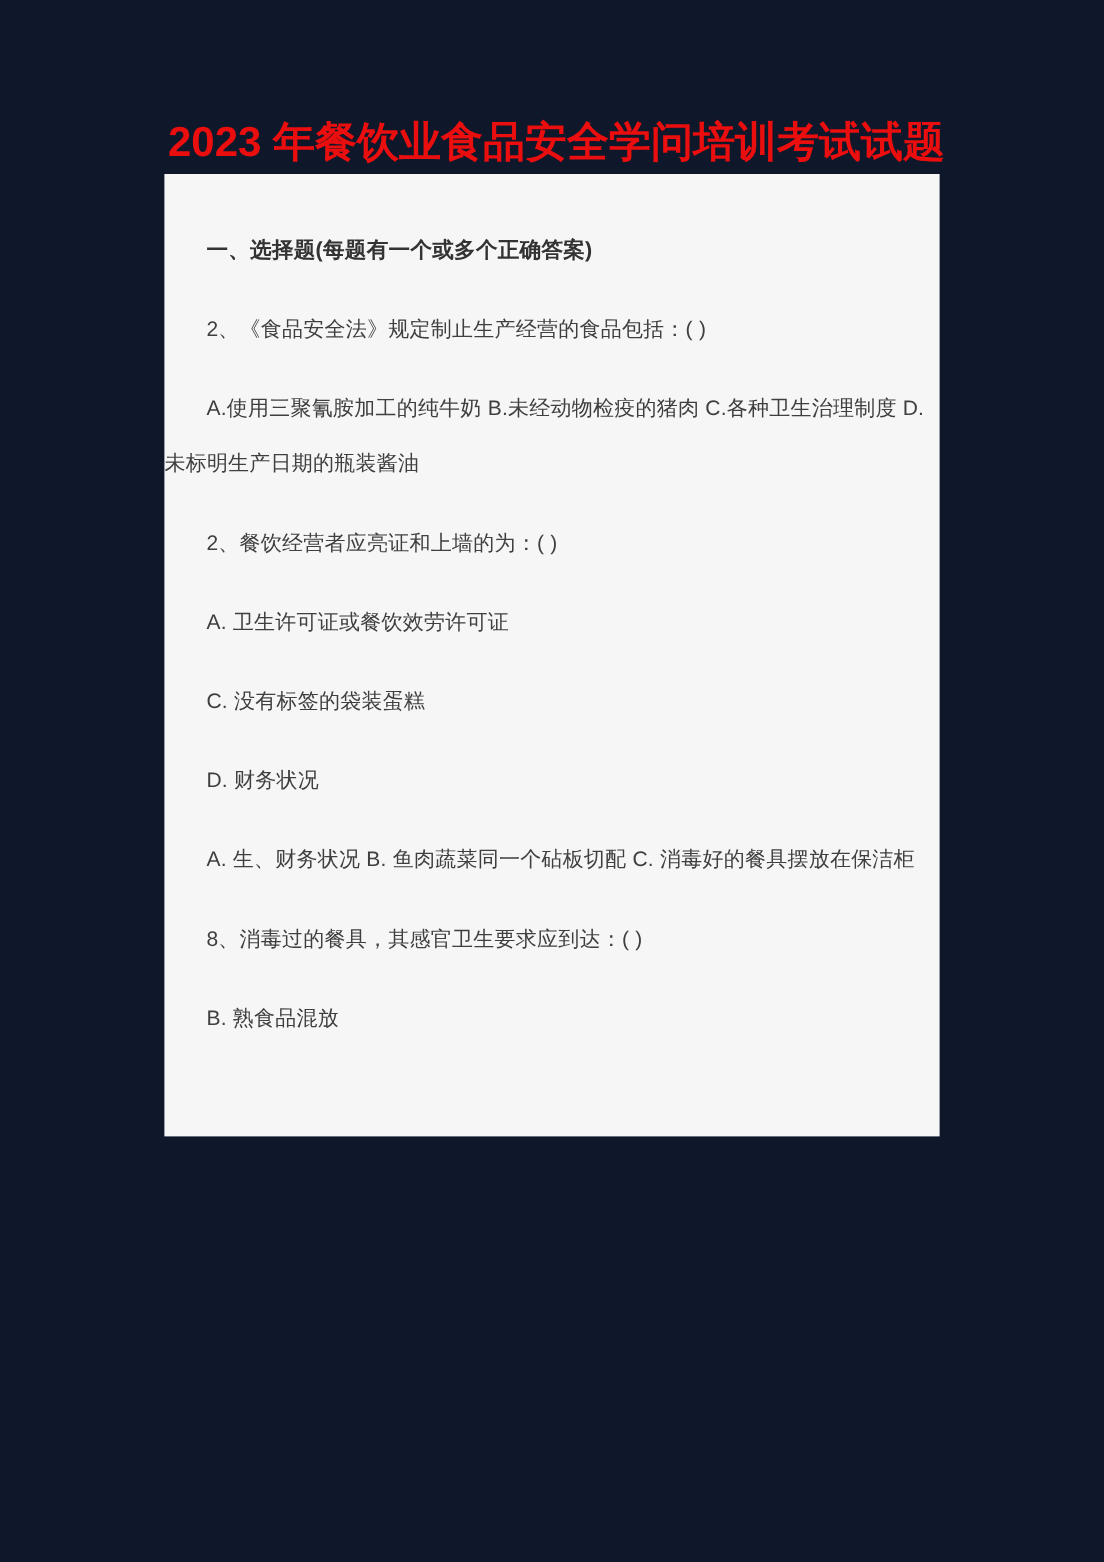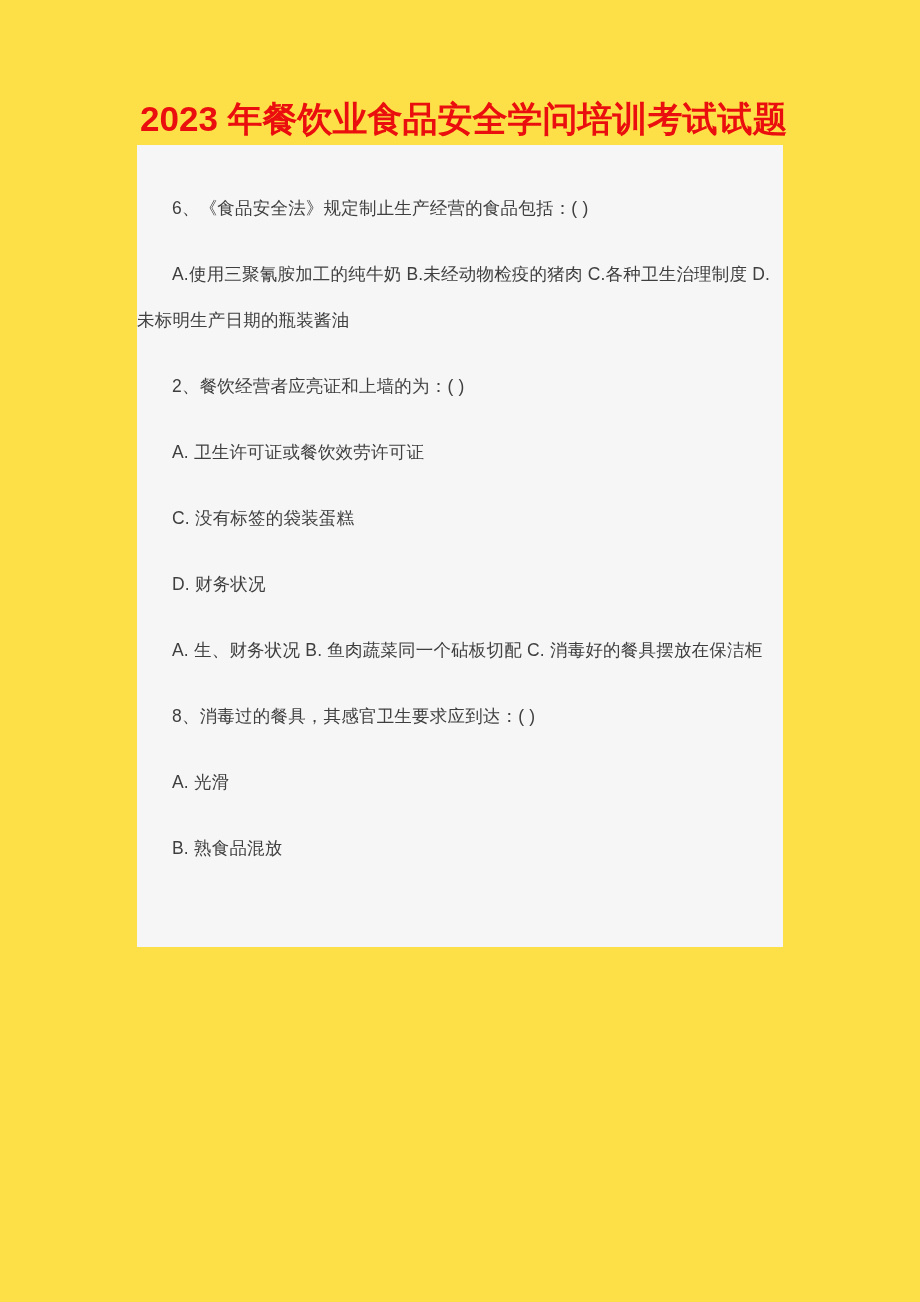--- a/index.html
+++ b/index.html
@@ -5,21 +5,21 @@
   html, body {
     margin: 0;
     padding: 0;
     background: #ffffff;
     font-family: "Liberation Sans", "DejaVu Sans", sans-serif;
   }
   .canvas {
     position: relative;
     width: 920px;
     height: 1302px;
-    background: #fde047;
+    background: #0f172a;
     overflow: hidden;
   }
   .page {
     position: absolute;
     left: 137px;
     top: 0;
     width: 646px;
   }
   .doc-title {
     margin: 0;
@@ -52,38 +52,38 @@
 </head>
 <body>
 
 <div class="canvas">
   <div class="page">
 
     <h1 class="doc-title">2023 年餐饮业食品安全学问培训考试试题</h1>
 
     <div class="content-panel">
 
+      <p class="section-heading">一、选择题(每题有一个或多个正确答案)</p>
 
-      <p>6、《食品安全法》规定制止生产经营的食品包括：( )</p>
+      <p>2、《食品安全法》规定制止生产经营的食品包括：( )</p>
 
       <p>A.使用三聚氰胺加工的纯牛奶 B.未经动物检疫的猪肉 C.各种卫生治理制度 D.未标明生产日期的瓶装酱油</p>
 
       <p>2、餐饮经营者应亮证和上墙的为：( )</p>
 
       <p>A. 卫生许可证或餐饮效劳许可证</p>
 
 
       <p>C. 没有标签的袋装蛋糕</p>
 
       <p>D. 财务状况</p>
 
 
       <p>A. 生、财务状况 B. 鱼肉蔬菜同一个砧板切配 C. 消毒好的餐具摆放在保洁柜</p>
 
       <p>8、消毒过的餐具，其感官卫生要求应到达：( )</p>
 
-      <p>A. 光滑</p>
 
       <p>B. 熟食品混放</p>
 
     </div>
   </div>
 </div>
 
 </body></html>

